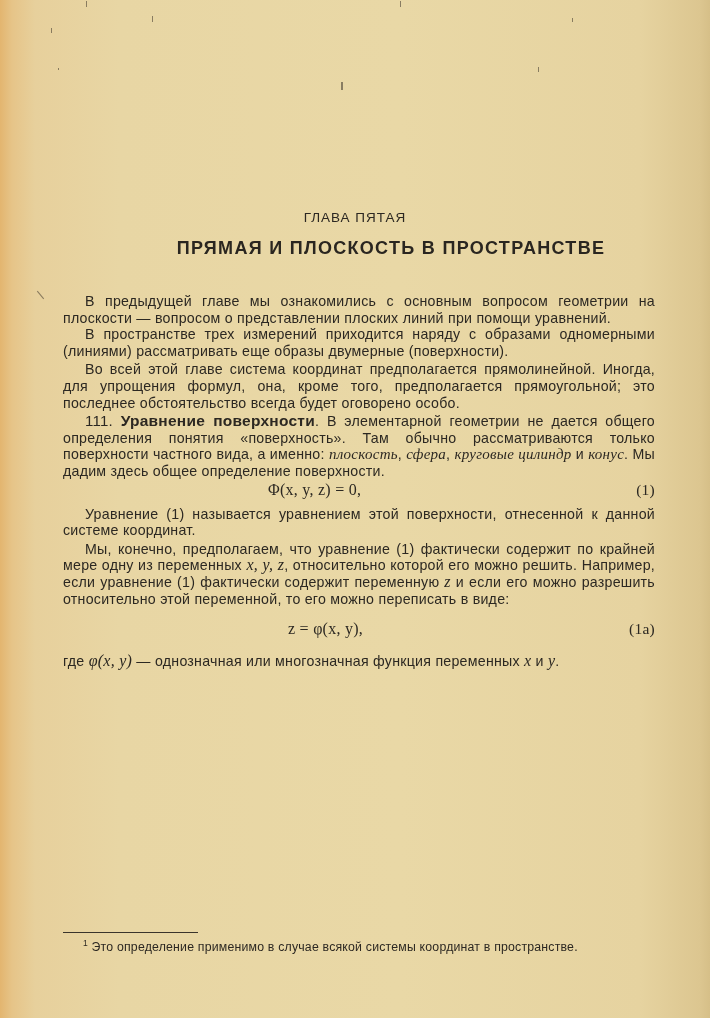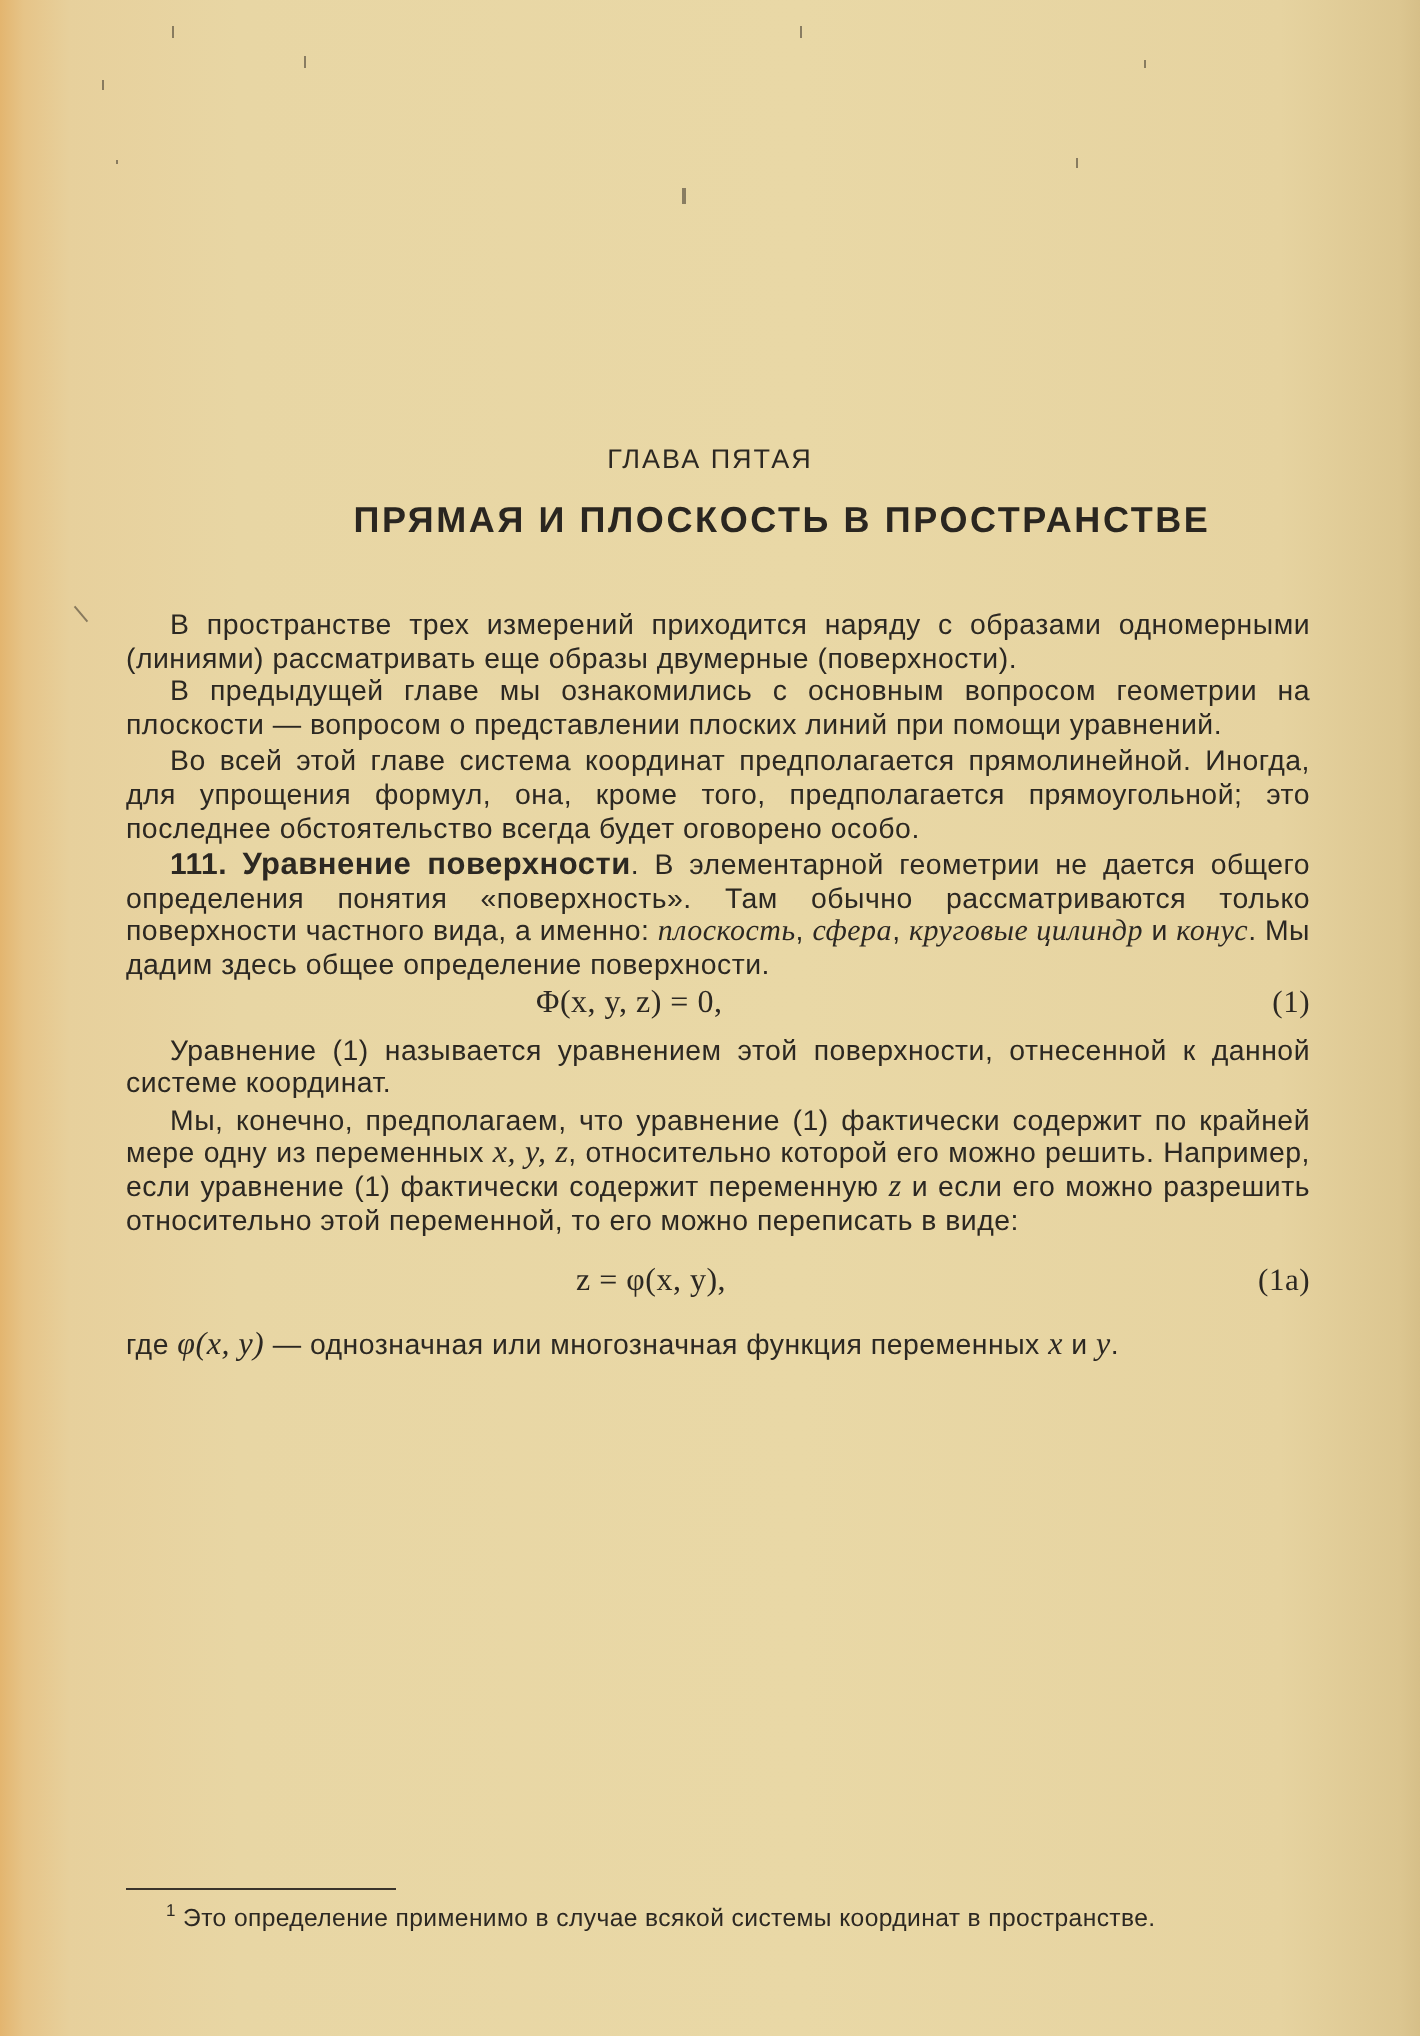--- a/index.html
+++ b/index.html
@@ -4,21 +4,21 @@
   <style>
     html, body { margin: 0; padding: 0; }
     body {
       width: 710px; height: 1018px; overflow: hidden;
       background: linear-gradient(90deg, #e3b56f 0px, #e6c488 12px, #e7d09c 35px, #e8d6a4 120px, #e9d8a6 400px, #e6d3a0 640px, #dcc690 700px, #d6bf88 710px);
       font-family: "Liberation Serif", "DejaVu Serif", serif;
       color: #2a2620;
       position: relative;
     }
     .page {
-      position: absolute; left: 0; top: 12px; width: 710px; height: 1006px;
+      position: absolute; left: 0; top: 0; width: 710px; height: 1006px;
     }
     .speck { position: absolute; background: #3a332a; opacity: .55; }
     .chapter-label {
       position: absolute; top: 210px; left: 0; width: 710px;
       text-align: center; font-family: "Liberation Sans", sans-serif;
       font-size: 13.5px; letter-spacing: 1px; color: #2c2822;
     }
     .chapter-title {
       position: absolute; top: 238px; left: 0; width: 710px;
       text-align: center; font-family: "Liberation Sans", sans-serif;
@@ -32,21 +32,21 @@
     .body {
       position: absolute; top: 293px; left: 63px; width: 592px;
       font-family: "Liberation Sans", sans-serif;
       font-size: 14.2px; line-height: 16.6px; color: #2c2822;
       text-align: justify; letter-spacing: .25px;
     }
     .body p { margin: 0; text-indent: 22px; text-align: justify; text-align-last: left; }
     .body p.gap { margin-top: 2px; }
     .it { font-family: "Liberation Serif", serif; font-style: italic; font-size: 15px; }
     .var { font-family: "Liberation Serif", serif; font-style: italic; font-size: 16px; }
-    .para-num { font-weight: bold; font-size: 15px; }
+    .para-num { font-weight: normal; font-size: 15px; }
     .para-head { font-weight: bold; font-size: 15.5px; }
     .formula {
       position: relative; height: 20px; margin: 2px 0 4px 0;
       font-family: "Liberation Serif", serif; font-size: 16px;
     }
     .formula .expr { position: absolute; left: 205px; top: 0; }
     .formula .num { position: absolute; right: 0; top: 0; font-size: 15.5px; }
     .formula2 { height: 22px; margin: 14px 0 10px 0; }
     .formula2 .expr { left: 225px; }
     .sup { font-size: 10px; vertical-align: super; font-style: normal; }
@@ -73,22 +73,22 @@
   <div class="speck" style="left:341px;top:82px;width:1.5px;height:8px;"></div>
   <div class="speck" style="left:538px;top:67px;width:1px;height:5px;"></div>
   <div class="speck" style="left:572px;top:18px;width:1px;height:4px;"></div>
   <div class="speck" style="left:58px;top:68px;width:1px;height:2px;"></div>
   <div class="speck" style="left:40px;top:290px;width:1px;height:10px;transform:rotate(-40deg);"></div>
 
   <div class="chapter-label">ГЛАВА ПЯТАЯ</div>
   <div class="chapter-title">ПРЯМАЯ И ПЛОСКОСТЬ В ПРОСТРАНСТВЕ</div>
 
   <div class="body">
+    <p>В предыдущей главе мы ознакомились с основным вопросом геометрии на плоскости — вопросом о представлении плоских линий при помощи уравнений.</p>
     <p>В пространстве трех измерений приходится наряду с образами одномерными (линиями) рассматривать еще образы двумерные (поверхности).</p>
-    <p>В предыдущей главе мы ознакомились с основным вопросом геометрии на плоскости — вопросом о представлении плоских линий при помощи уравнений.</p>
     <p class="gap">Во всей этой главе система координат предполагается прямолинейной. Иногда, для упрощения формул, она, кроме того, предполагается прямоугольной; это последнее обстоятельство всегда будет оговорено особо.</p>
 
     <p class="gap"><span class="para-num">111.</span> <span class="para-head">Уравнение поверхности</span><span>. В элементарной геометрии не дается общего определения понятия «поверхность». Там обычно рассматриваются только поверхности частного вида, а именно: </span><span class="it">плоскость</span><span>, </span><span class="it">сфера</span><span>, </span><span class="it">круговые цилиндр</span><span> и </span><span class="it">конус</span><span>. Мы дадим здесь общее определение поверхности.</span></p>
 
 
     <div class="formula">
       <span class="expr">Φ(x, y, z) = 0,</span>
       <span class="num">(1)</span>
     </div>
 

